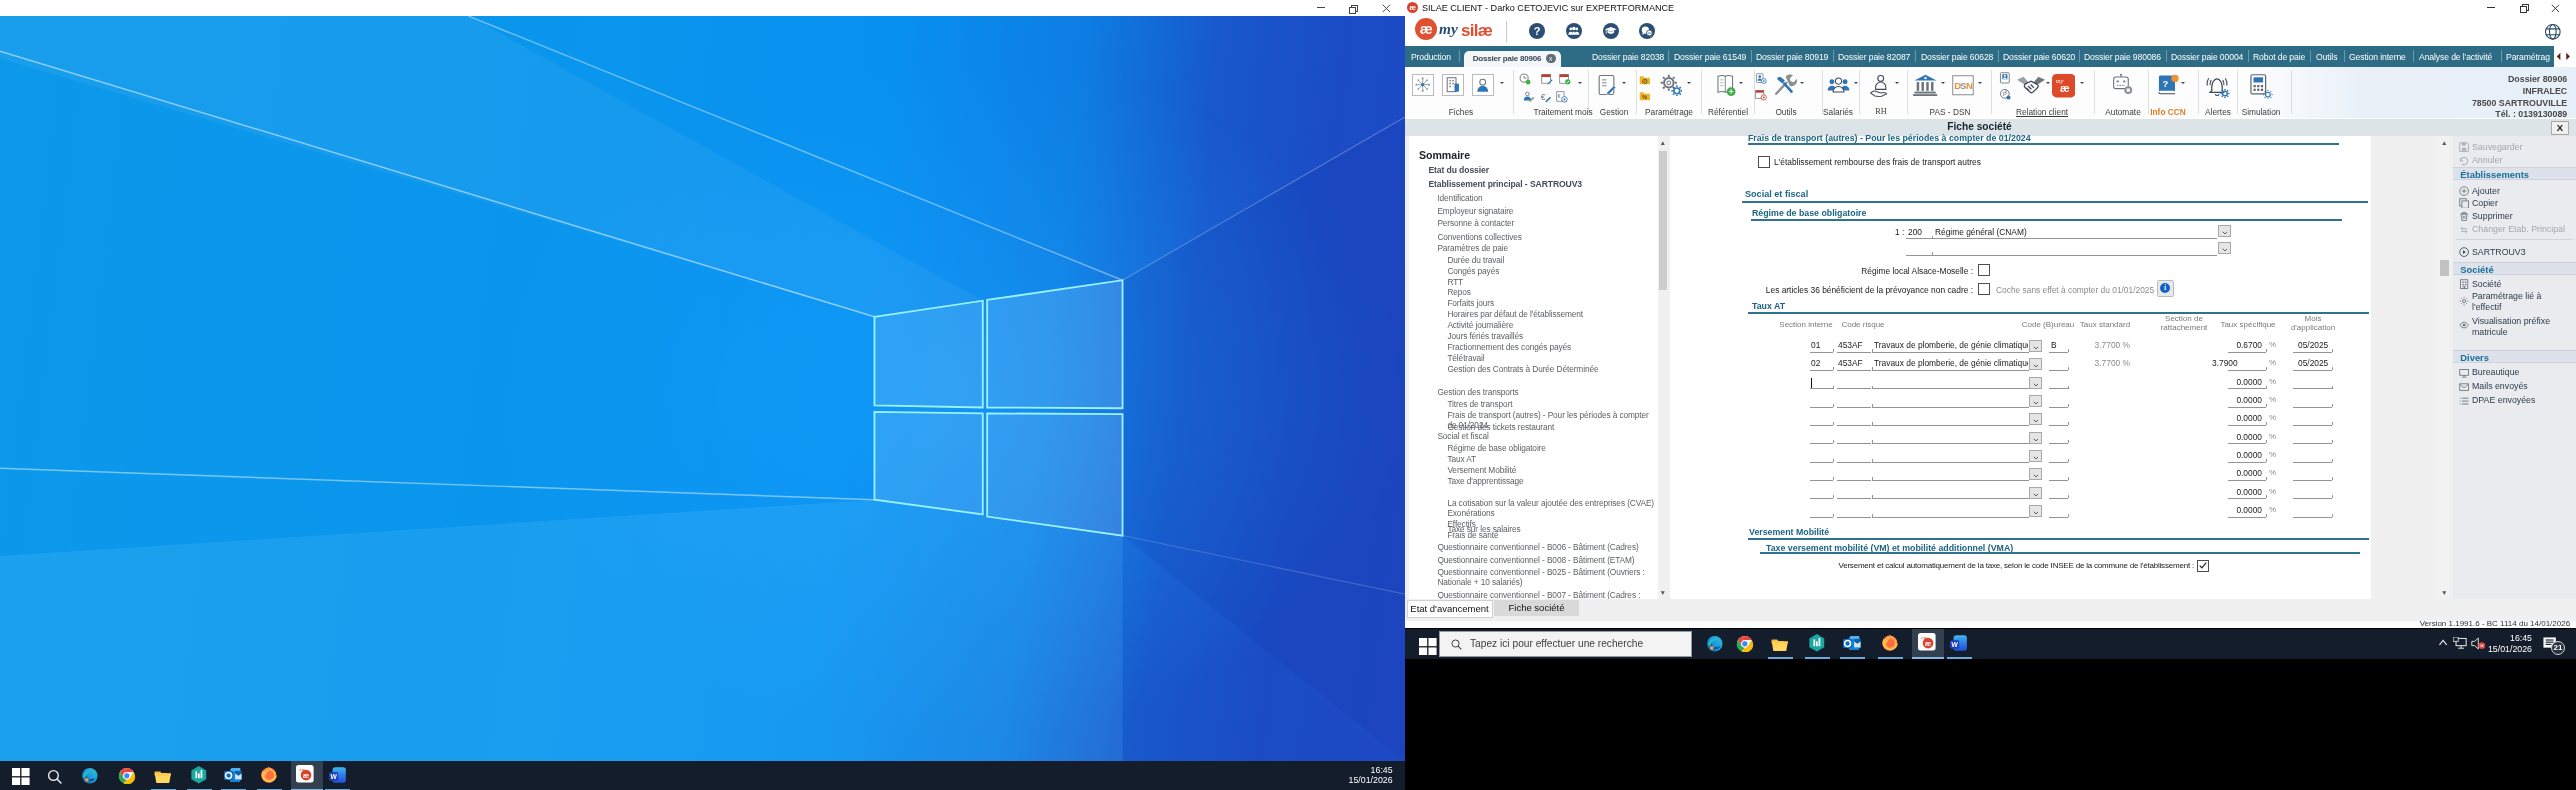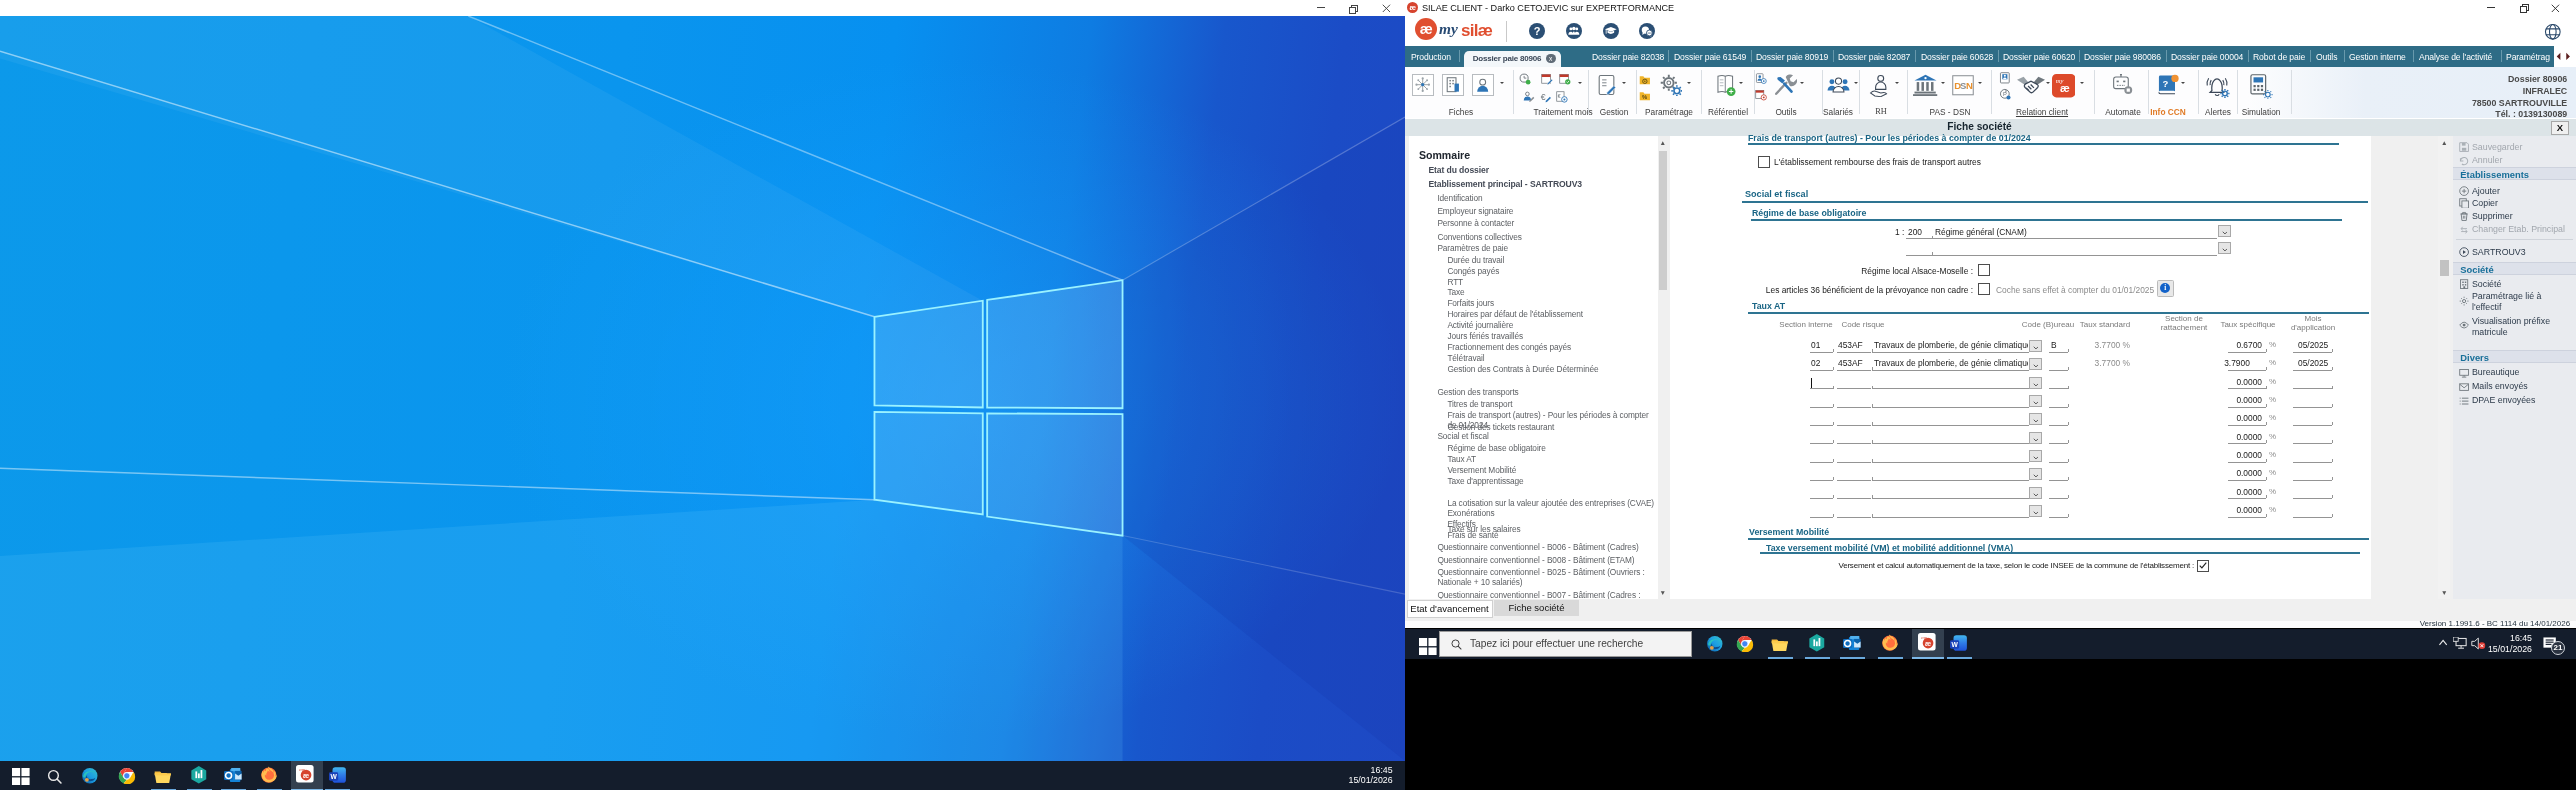--- a/index.html
+++ b/index.html
@@ -564,21 +564,21 @@
         <div class="sbB" style="top:29px;">Etat du dossier</div>
         <div class="sbB" style="top:43px;">Etablissement principal - SARTROUV3</div>
         <div class="sb2" style="top:57px;">Identification</div>
         <div class="sb2" style="top:70px;">Employeur signataire</div>
         <div class="sb2" style="top:82px;">Personne à contacter</div>
         <div class="sb2" style="top:96px;">Conventions collectives</div>
         <div class="sb2" style="top:107px;">Paramètres de paie</div>
         <div class="sb3" style="top:119px;">Durée du travail</div>
         <div class="sb3" style="top:130px;">Congés payés</div>
         <div class="sb3" style="top:141px;">RTT</div>
-        <div class="sb3" style="top:151px;">Taxe</div>
+        <div class="sb3" style="top:151px;">Repos</div>
         <div class="sb3" style="top:162px;">Forfaits jours</div>
         <div class="sb3" style="top:173px;">Horaires par défaut de l'établissement</div>
         <div class="sb3" style="top:184px;">Activité journalière</div>
         <div class="sb3" style="top:195px;">Jours fériés travaillés</div>
         <div class="sb3" style="top:206px;">Fractionnement des congés payés</div>
         <div class="sb3" style="top:217px;">Télétravail</div>
         <div class="sb3" style="top:228px;">Gestion des Contrats à Durée Déterminée</div>
         <div class="sb3" style="top:239px;margin-top:47px;">Gestion des tickets restaurant</div>
         <div class="sb2" style="top:251px;">Gestion des transports</div>
         <div class="sb3" style="top:263px;">Titres de transport</div>
@@ -679,21 +679,21 @@
               <div class="tk" style="left:398px;top:231px;"></div>
         <div class="ul" style="left:558px;top:234px;width:38px;"></div>
               <div class="tk" style="left:596px;top:231px;"></div>
         <div class="gtxt" style="left:599px;top:222px;font-size:8px;">%</div>
         <div class="ul" style="left:623px;top:234px;width:39px;"></div>
               <div class="tk" style="left:662px;top:231px;"></div>
         <div class="ftxt" style="left:141px;top:222px;">02</div>
         <div class="ftxt" style="left:168px;top:222px;">453AF</div>
         <div class="ftxt" style="left:204px;top:222px;width:154px;overflow:hidden;">Travaux de plomberie, de génie climatique, d</div>
         <div class="gtxt" style="left:410px;top:222px;width:50px;text-align:right;">3.7700 %</div>
-        <div class="ftxt" style="left:542px;top:222px;width:50px;text-align:center;">3.7900</div>
+        <div class="ftxt" style="left:542px;top:222px;width:50px;text-align:left;">3.7900</div>
         <div class="ftxt" style="left:628px;top:222px;">05/2025</div>
         <div class="ul" style="left:140px;top:252px;width:23.4px;"></div>
               <div class="tk" style="left:163px;top:250px;"></div>
         <div class="ul" style="left:167px;top:252px;width:34px;"></div>
         <div class="tk" style="left:202px;top:250px;"></div>
               <div class="ul" style="left:202px;top:252px;width:157px;"></div>
         <div class="cbx" style="left:359px;top:241px;"><svg width="5.9" height="3.7" viewBox="0 0 8 5">
                   <path d="M1 1 L4 4 L7 1" fill="none" stroke="#444" stroke-width="1.2"></path>
                 </svg></div>
         <div class="ul" style="left:379px;top:252px;width:19px;"></div>

